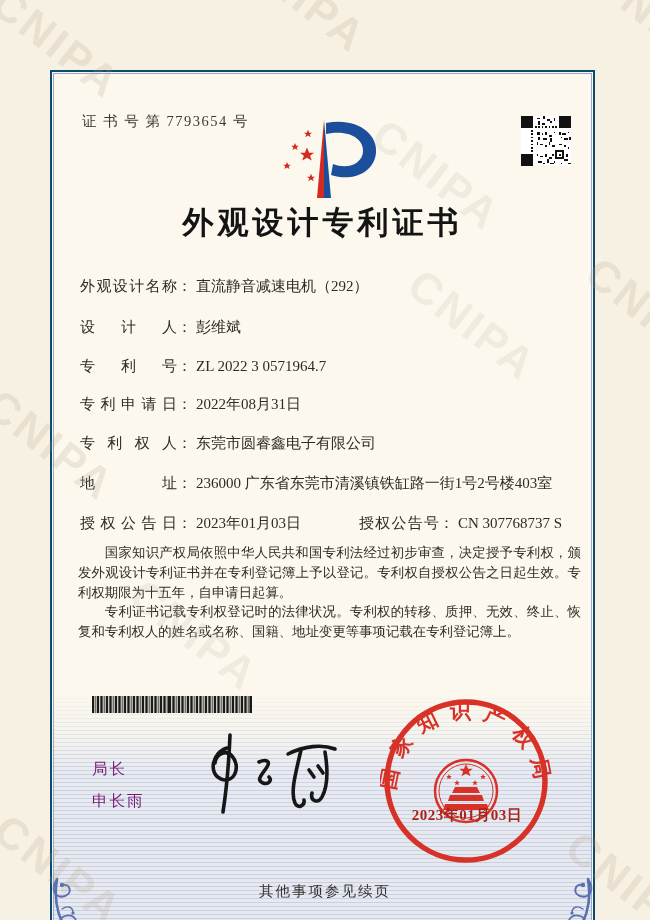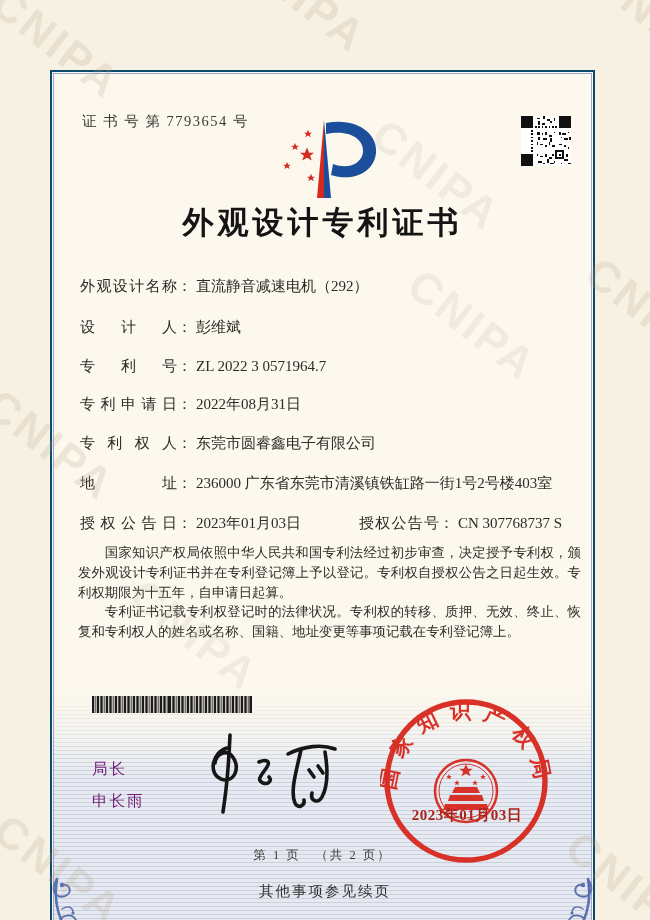--- a/index.html
+++ b/index.html
@@ -265,21 +265,20 @@
         <use href="#star5" transform="translate(77,88) scale(0.3)"></use>
         <use href="#star5" transform="translate(95,88) scale(0.3)"></use>
         <use href="#star5" transform="translate(103,82) scale(0.3)"></use>
         <path d="M72,98 L100,98 L97,92 L75,92 Z"></path>
         <path d="M68,106 L104,106 L102,100 L70,100 Z"></path>
         <path d="M63,115 L109,115 L107,109 L65,109 Z"></path>
       </g>
     </svg>
     <div class="seal-date">2023年01月03日</div>
 
-    <div class="page-num">第 1 页　（共 2 页）</div>
 
     <svg class="flourish fl" width="104" height="98" viewBox="0 0 104 98">
       <g fill="none" stroke="#5a6fad" stroke-linecap="round">
         <path d="M102,90 C70,90 46,86 29,72 C13,60 7,38 11,14" stroke-width="2.6"></path>
         <path d="M11,14 C4,24 9,34 19,31 C27,28 24,18 16,20" stroke-width="2"></path>
         <path d="M29,72 C35,58 29,48 19,51 C12,53 13,62 20,62" stroke-width="1.8"></path>
         <path d="M52,84 C55,72 47,65 39,70 C34,73 36,80 42,79" stroke-width="1.8"></path>
         <path d="M75,89 C76,80 70,75 63,78" stroke-width="1.6"></path>
         <path d="M16,44 C22,40 27,42 27,48" stroke-width="1.4"></path>
       </g>

